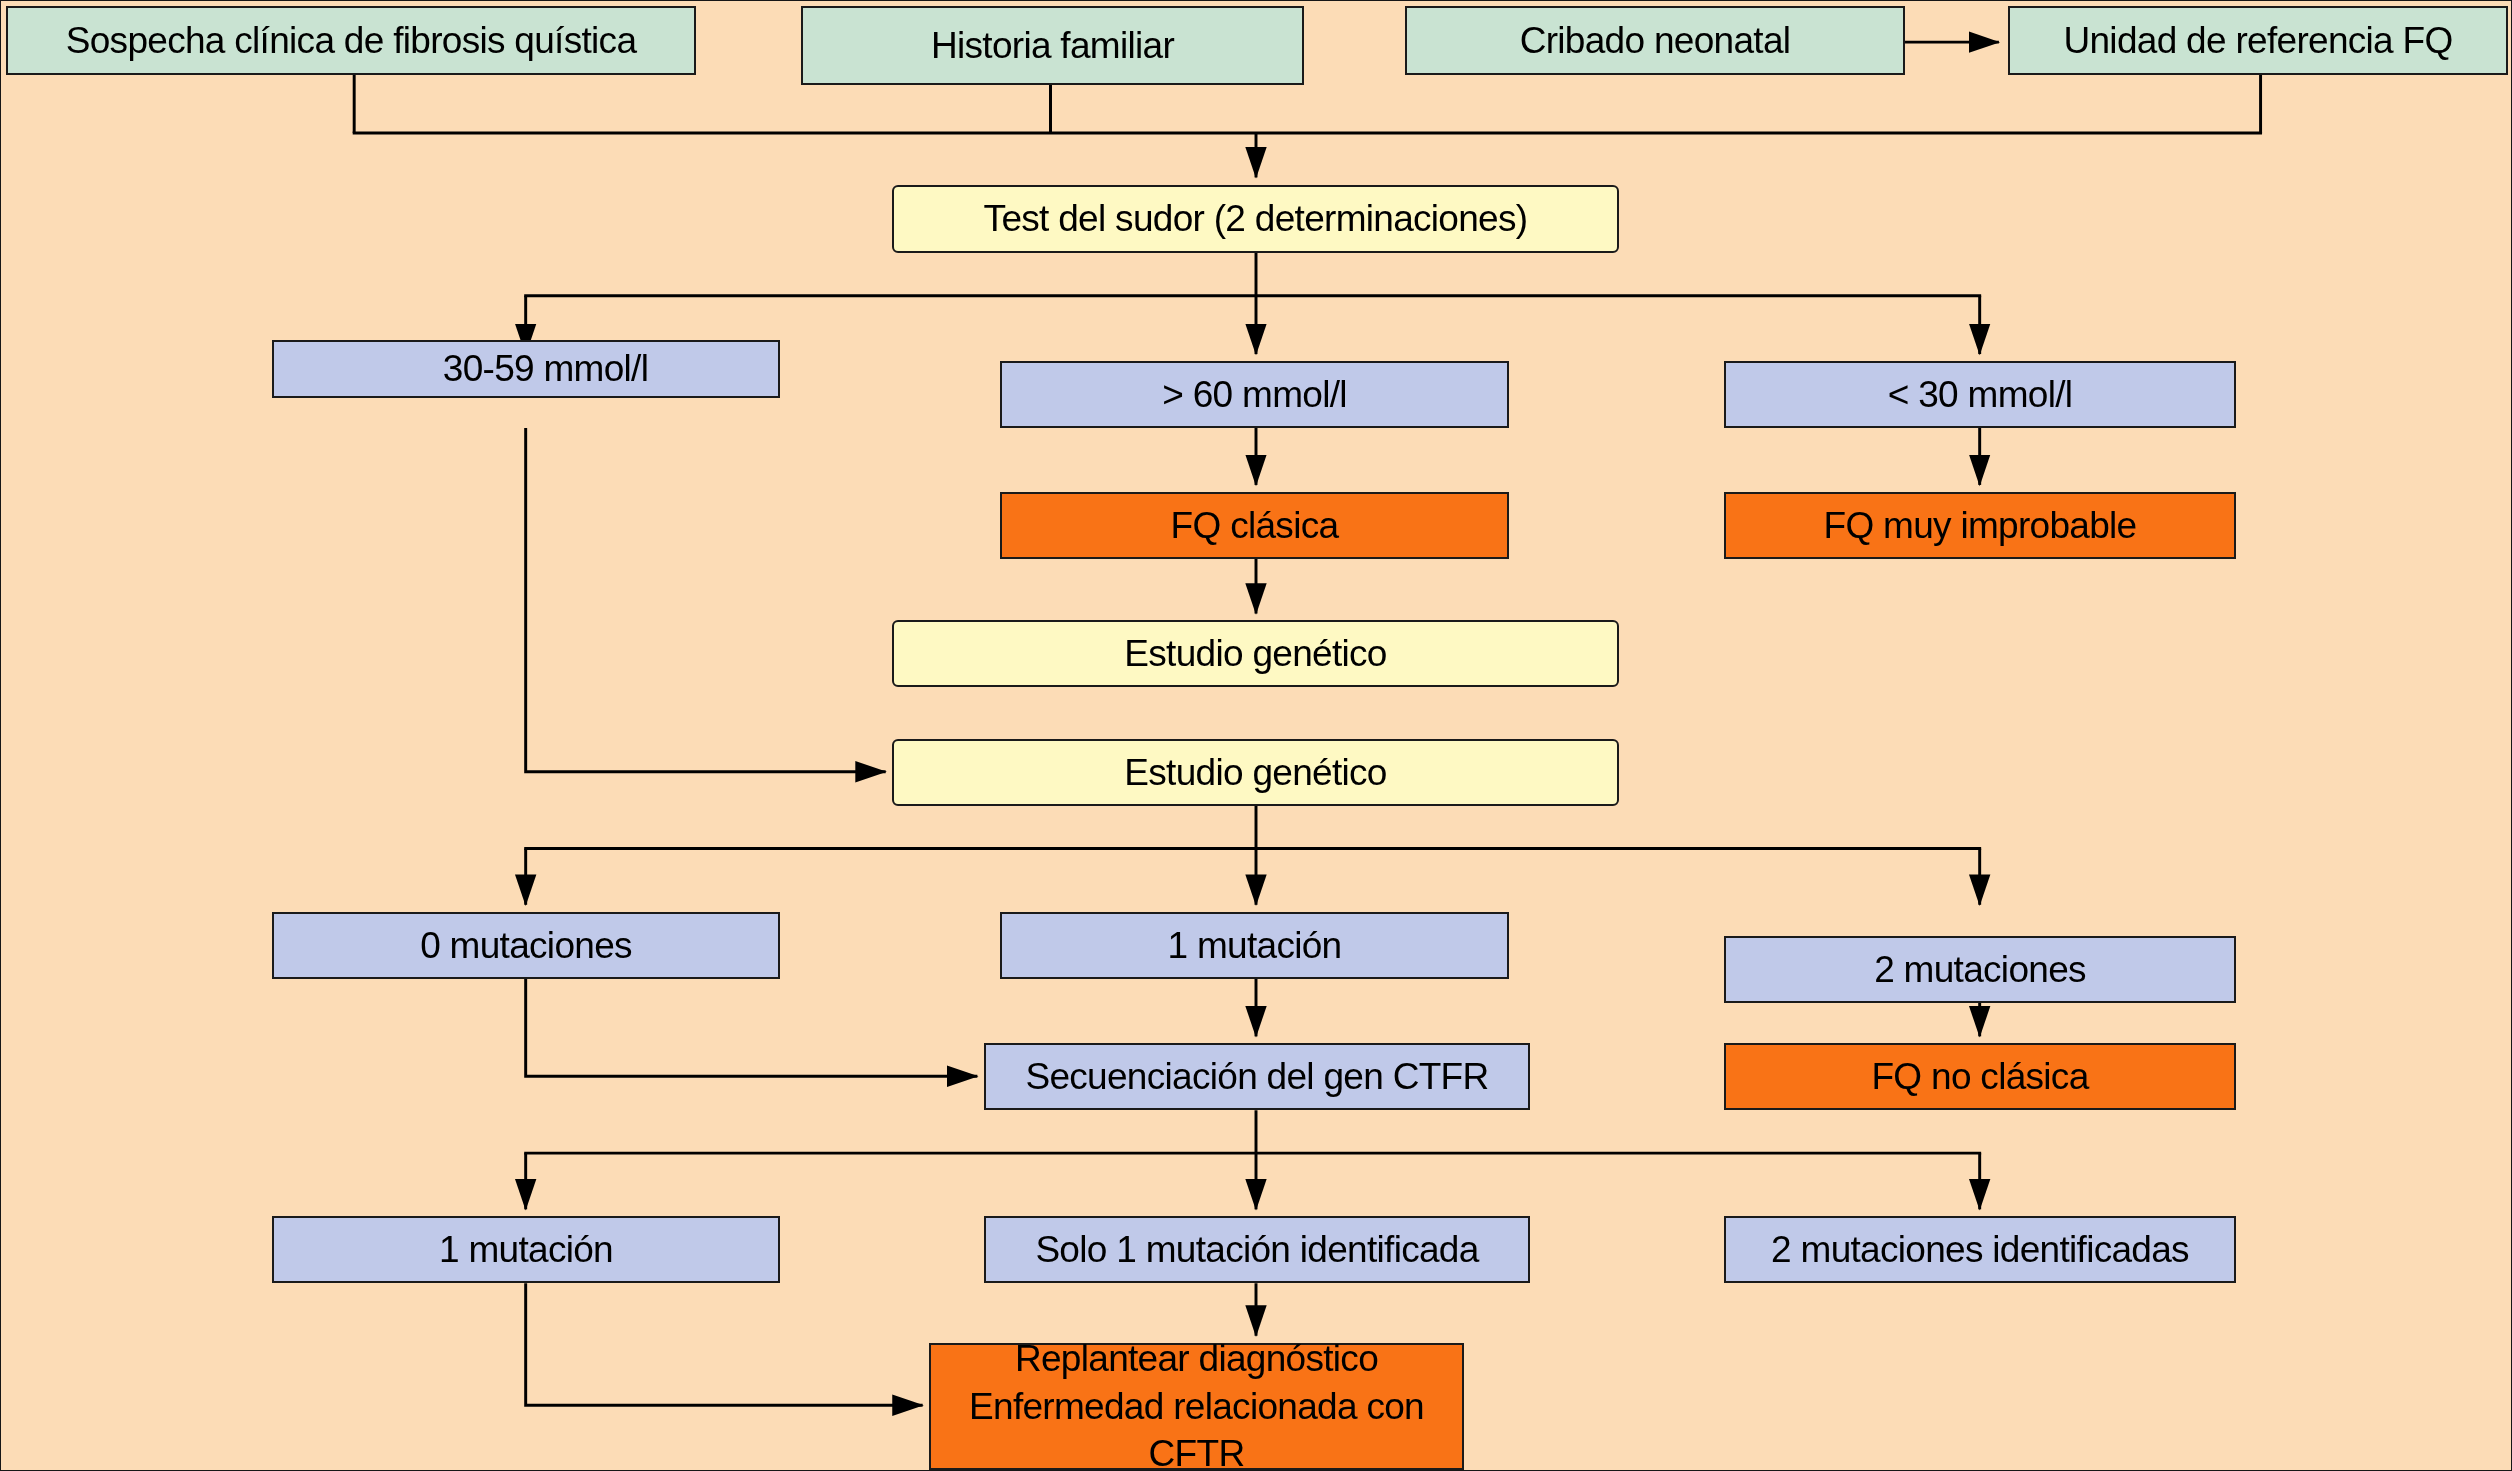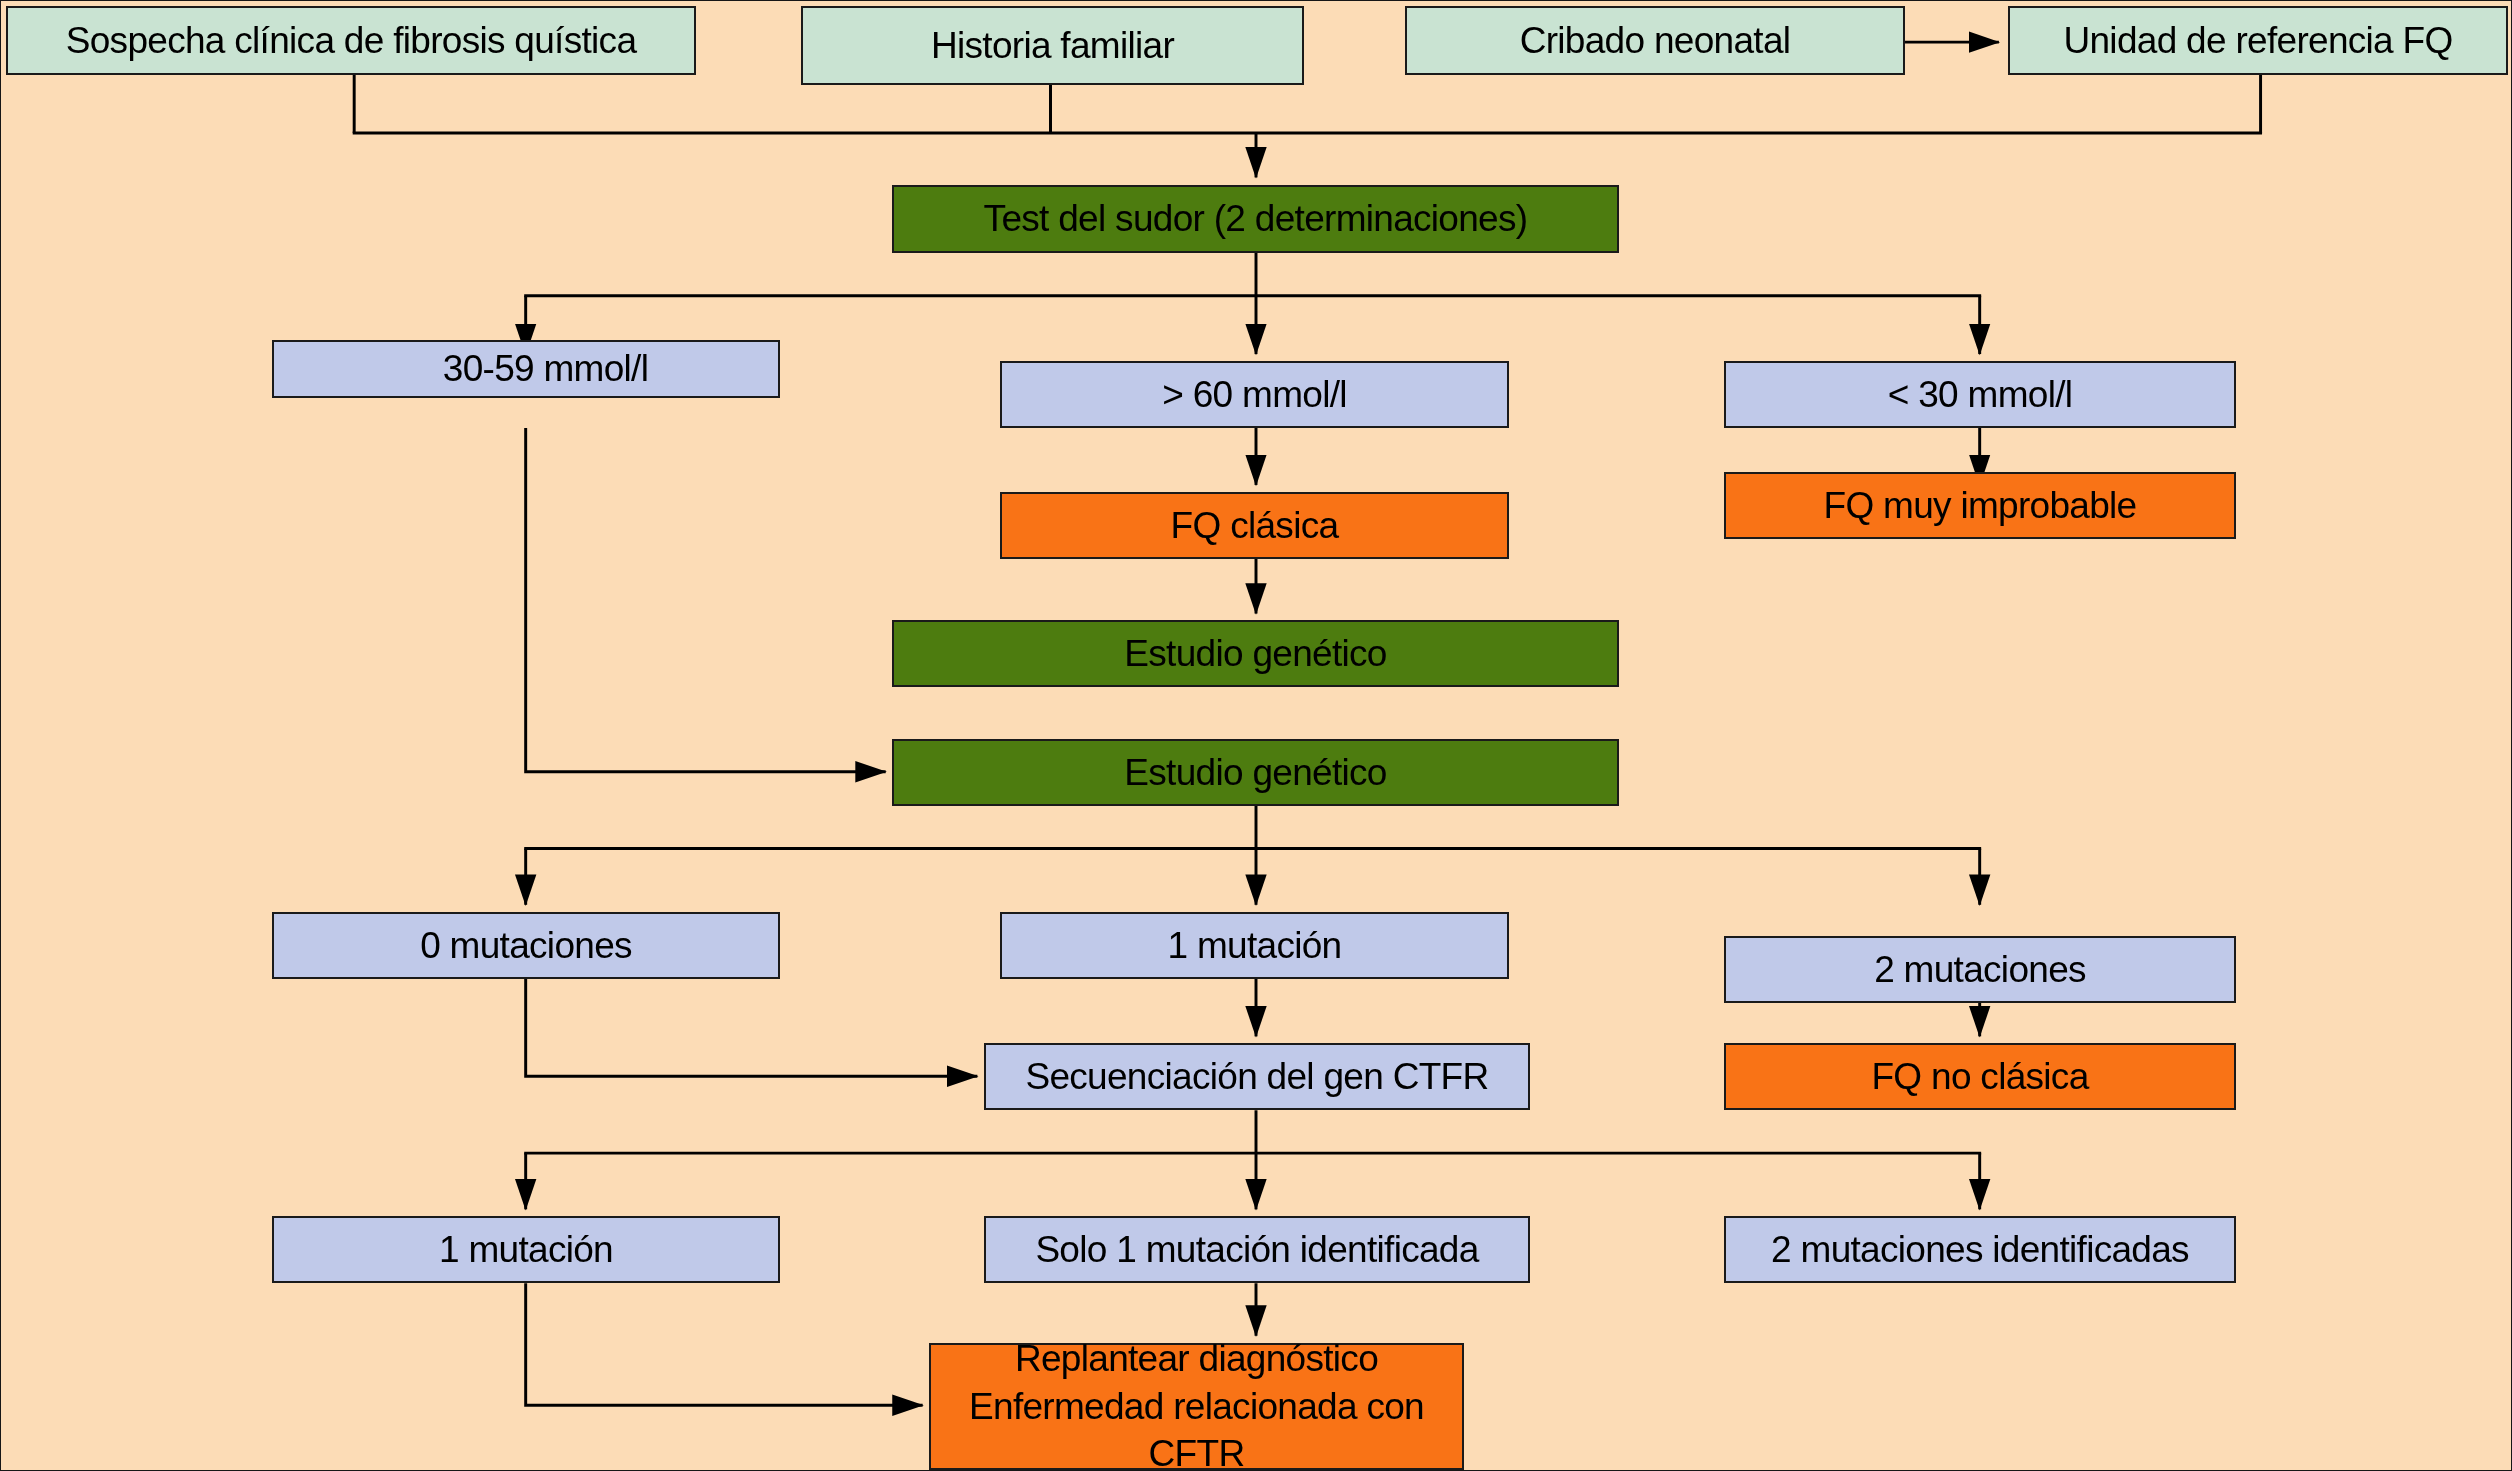--- a/index.html
+++ b/index.html
@@ -20,21 +20,21 @@
     border:2.2px solid #1a1a1a;
     display:flex;flex-direction:column;
     align-items:center;justify-content:center;
     text-align:center;
     font-size:37px;
     letter-spacing:-0.7px;
     line-height:1.28;
     padding:0 9px;
   }
   .green {background:#c9e3d2;}
-  .pink  {background:#4d7c0f;}
+  .pink  {background:#fef9c3;border-radius:6px;}
   .purple{background:#c0c9e9;}
   .teal  {background:#f97316;}
   .gene-italic{margin-left:0.26em;}
   .row-line{display:flex;flex-direction:row;align-items:baseline;justify-content:center;}
 </style>
 </head>
 <body>
 
 <div class="canvas">
 
@@ -96,21 +96,21 @@
   <div class="node green" style="left:1405px;top:6px;width:500px;height:69px;">Cribado neonatal</div>
   <div class="node green" style="left:2008px;top:6px;width:500px;height:69px;">Unidad de referencia FQ</div>
 
   <div class="node pink" style="left:892px;top:185px;width:727px;height:68px;">Test del sudor (2 determinaciones)</div>
 
   <div class="node purple" style="left:272px;top:340px;width:508px;height:58px;padding-left:48px;">30-59 mmol/l</div>
   <div class="node purple" style="left:1000px;top:361px;width:509px;height:67px;">&gt; 60 mmol/l</div>
   <div class="node purple" style="left:1724px;top:361px;width:512px;height:67px;">&lt; 30 mmol/l</div>
 
   <div class="node teal" style="left:1000px;top:492px;width:509px;height:67px;">FQ clásica</div>
-  <div class="node teal" style="left:1724px;top:472px;width:512px;height:67px;">FQ muy improbable</div>
+  <div class="node teal" style="left:1724px;top:492px;width:512px;height:67px;">FQ muy improbable</div>
 
   <div class="node pink" style="left:892px;top:620px;width:727px;height:67px;">Estudio genético</div>
   <div class="node pink" style="left:892px;top:739px;width:727px;height:67px;">Estudio genético</div>
 
   <div class="node purple" style="left:272px;top:912px;width:508px;height:67px;">0 mutaciones</div>
   <div class="node purple" style="left:1000px;top:912px;width:509px;height:67px;">1 mutación</div>
   <div class="node purple" style="left:1724px;top:912px;width:512px;height:67px;margin-top:24px;">2 mutaciones</div>
 
   <div class="node purple" style="left:984px;top:1043px;width:546px;height:67px;">
     <div class="row-line">

